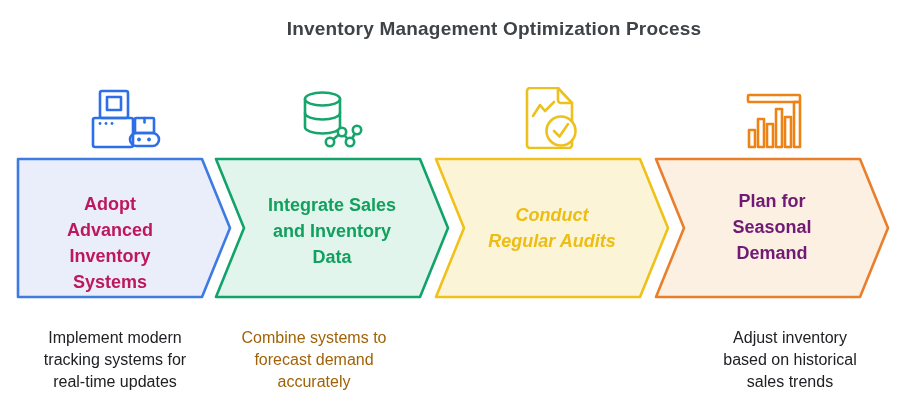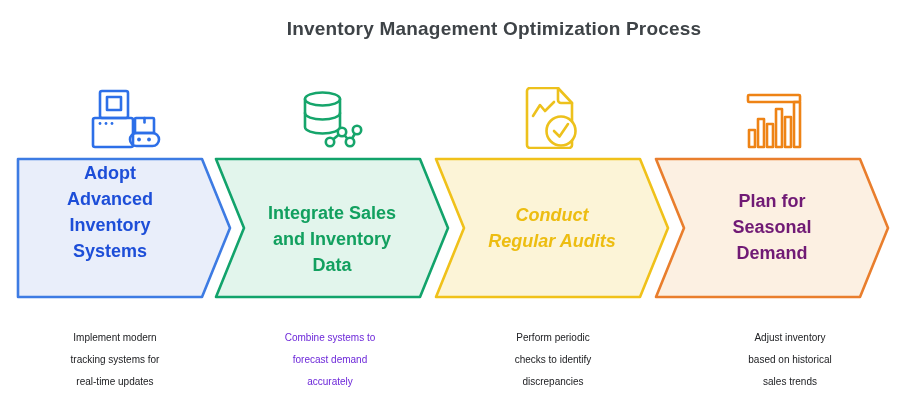--- a/index.html
+++ b/index.html
@@ -16,21 +16,21 @@
   }
   .icon{position:absolute;width:72px;height:62px;}
   .chevron{position:absolute;top:157px;height:142px;}
   .step-label{
     position:absolute;
     font-size:18px;font-weight:bold;line-height:26px;
     text-align:center;white-space:pre-line;
   }
   .step-desc{
     position:absolute;top:327px;width:200px;
-    font-size:10px;line-height:22px;text-align:center;
+    font-size:16px;line-height:22px;text-align:center;
     white-space:pre-line;
   }
 </style>
 </head>
 <body style="background: rgb(255, 255, 255);">
 
 <div class="canvas">
 
   <div class="title" style="color: rgb(62, 67, 71); padding-left: 44px;">Inventory Management Optimization Process</div>
 
@@ -43,63 +43,60 @@
     <circle cx="22" cy="35.5" r="1.4" fill="currentColor" stroke="none"></circle>
     <rect x="45" y="30" width="19" height="15" rx="1"></rect>
     <line x1="54.5" y1="30" x2="54.5" y2="34.5"></line>
     <rect x="40" y="45" width="29" height="13" rx="6.5"></rect>
     <circle cx="49" cy="51.5" r="1.9" fill="currentColor" stroke="none"></circle>
     <circle cx="59" cy="51.5" r="1.9" fill="currentColor" stroke="none"></circle>
   </svg>
   <svg class="chevron" style="left:16px;width:216px" viewBox="0 0 216 142">
     <polygon points="2,2 186,2 214,71 186,140 2,140" stroke-width="2.6" stroke-linejoin="round" fill="#E9EEFA" stroke="#3D7BE3"></polygon>
   </svg>
-  <div class="step-label" style="left: 25px; top: 160px; width: 170px; color: #1d4ed8;">Adopt
+  <div class="step-label" style="left: 25px; top: 191px; width: 170px; color: #be185d;">Adopt
 Advanced
 Inventory
 Systems</div>
   <div class="step-desc" style="left: 15px; color: rgb(32, 33, 36);">Implement modern
 tracking systems for
 real-time updates</div>
 
   <svg class="icon" style="left:298px;top:87px" viewBox="0 0 72 62" fill="none" stroke="currentColor" stroke-width="2.6" stroke-linejoin="round" stroke-linecap="round" color="#16A56B">
     <ellipse cx="24.5" cy="12" rx="17.5" ry="6.5"></ellipse>
     <path d="M7,12 V40 a17.5,6.5 0 0 0 35,0 V12"></path>
     <path d="M7,26 a17.5,6.5 0 0 0 35,0"></path>
     <polyline points="32,55 44,45 52,55 59,43"></polyline>
     <circle cx="32" cy="55" r="4.2" fill="#ffffff"></circle>
     <circle cx="44" cy="45" r="4.2" fill="#ffffff"></circle>
     <circle cx="52" cy="55" r="4.2" fill="#ffffff"></circle>
     <circle cx="59" cy="43" r="4.2" fill="#ffffff"></circle>
   </svg>
   <svg class="chevron" style="left:214px;width:236px" viewBox="0 0 236 142">
     <polygon points="2,2 206,2 234,71 206,140 2,140 30,71" stroke-width="2.6" stroke-linejoin="round" fill="#E2F5EC" stroke="#12A36B"></polygon>
   </svg>
-  <div class="step-label" style="left: 247px; top: 200px; width: 170px; color: rgb(18, 160, 95); text-align: center;">Integrate Sales
+  <div class="step-label" style="left: 247px; top: 192px; width: 170px; color: rgb(18, 160, 95); text-align: center;">Integrate Sales
 and Inventory
 Data</div>
-  <div class="step-desc" style="left: 230px; color: #6d28d9;">Combine systems to
+  <div class="step-desc" style="left: 214px; color: #a16207;">Combine systems to
 forecast demand
 accurately</div>
 
   <svg class="icon" style="left:514px;top:87px" viewBox="0 0 72 62" fill="none" stroke="currentColor" stroke-width="2.6" stroke-linejoin="round" stroke-linecap="round" color="#EDC11C">
     <path d="M44,1 H16 a3,3 0 0 0 -3,3 V58 a3,3 0 0 0 3,3 H55 a3,3 0 0 0 3,-3 V16 Z"></path>
     <path d="M44,1 V13 a3,3 0 0 0 3,3 H58"></path>
     <polyline points="19,29 26,18 31,24 40,15"></polyline>
     <circle cx="47" cy="44" r="14.5" fill="#ffffff"></circle>
     <path d="M40,44 l5.5,5.5 L54,37"></path>
   </svg>
   <svg class="chevron" style="left:434px;width:236px" viewBox="0 0 236 142">
     <polygon points="2,2 206,2 234,71 206,140 2,140 30,71" stroke-width="2.6" stroke-linejoin="round" fill="#FCF4D7" stroke="#F0C11A"></polygon>
   </svg>
   <div class="step-label" style="left: 467px; top: 202px; width: 170px; color: rgb(237, 189, 17); font-style: italic;">Conduct
 Regular Audits</div>
-  <div class="step-desc" style="left: 453px; color: rgb(32, 33, 36);">Perform periodic
-checks to identify
-discrepancies</div>
 
   <svg class="icon" style="left:738px;top:88px" viewBox="0 0 72 62" fill="none" stroke="currentColor" stroke-width="2.6" stroke-linejoin="round" stroke-linecap="round" color="#EE8315">
     <rect x="10" y="7" width="52" height="7" rx="1"></rect>
     <rect x="11" y="42" width="6" height="17"></rect>
     <rect x="20" y="31" width="6" height="28"></rect>
     <rect x="29" y="36" width="6" height="23"></rect>
     <rect x="38" y="21" width="6" height="38"></rect>
     <rect x="47" y="29" width="6" height="30"></rect>
     <rect x="56" y="14" width="6" height="45"></rect>
   </svg>

